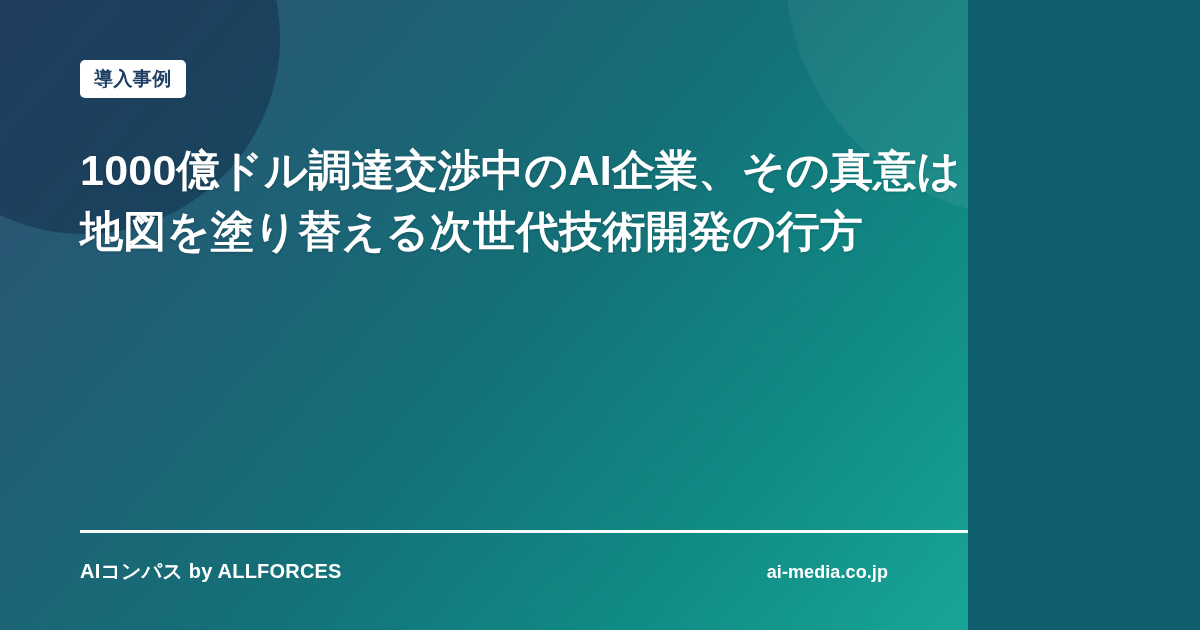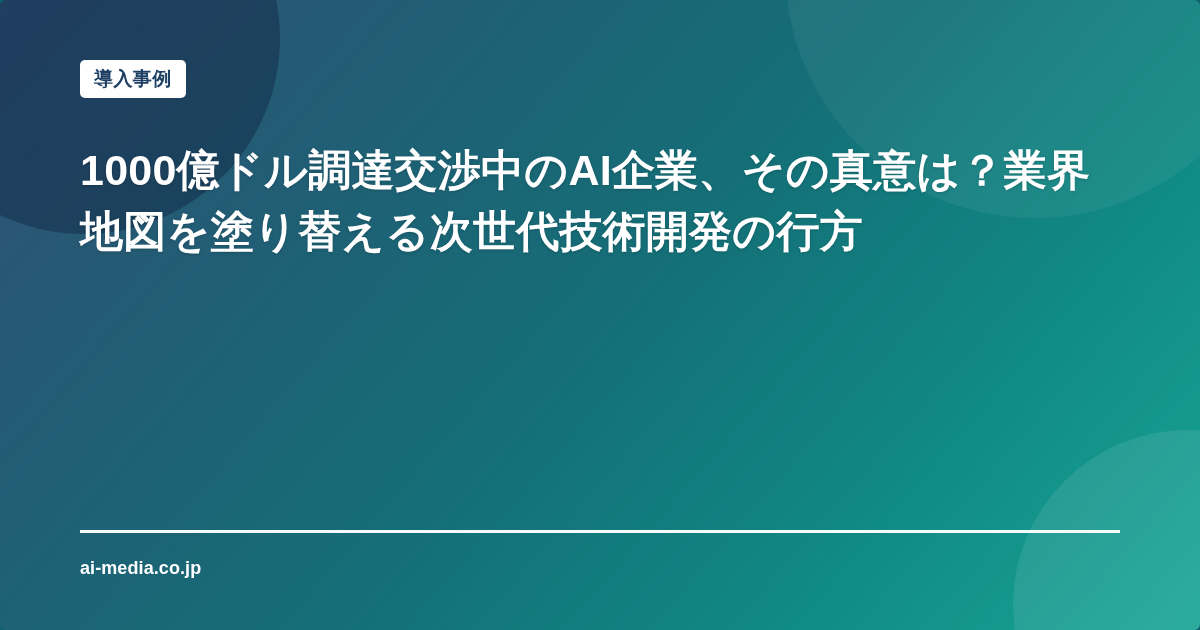--- a/index.html
+++ b/index.html
@@ -9,31 +9,30 @@
   body {
     width: 1200px;
     height: 630px;
     overflow: hidden;
     font-family: "Liberation Sans", "DejaVu Sans", sans-serif;
     background: #0f5f6e;
   }
 
   .card {
     position: relative;
-    width: 1200px;
+    width: 968px;
     height: 630px;
     overflow: hidden;
     background: linear-gradient(131deg,
         #2d5379 0%,
         #285774 14%,
         #1d6275 32%,
         #147077 52%,
         #108a85 76%,
         #18a596 100%);
-    border-radius: 6px;
   }
 
   
   .blob {
     position: absolute;
     border-radius: 50%;
     pointer-events: none;
   }
   .blob-tl {
     width: 392px;
@@ -139,17 +138,18 @@
 
   <div class="content">
 
     <div class="badge">導入事例</div>
 
     <h1 class="title">1000億ドル調達交渉中のAI企業、その真意は？業界地図を塗り替える次世代技術開発の行方</h1>
 
     <div class="divider"></div>
 
     <div class="footer">
+      <span class="footer-brand">AIコンパス by ALLFORCES</span>
       <span class="footer-site">ai-media.co.jp</span>
     </div>
 
   </div>
 </div>
 
 </body></html>

